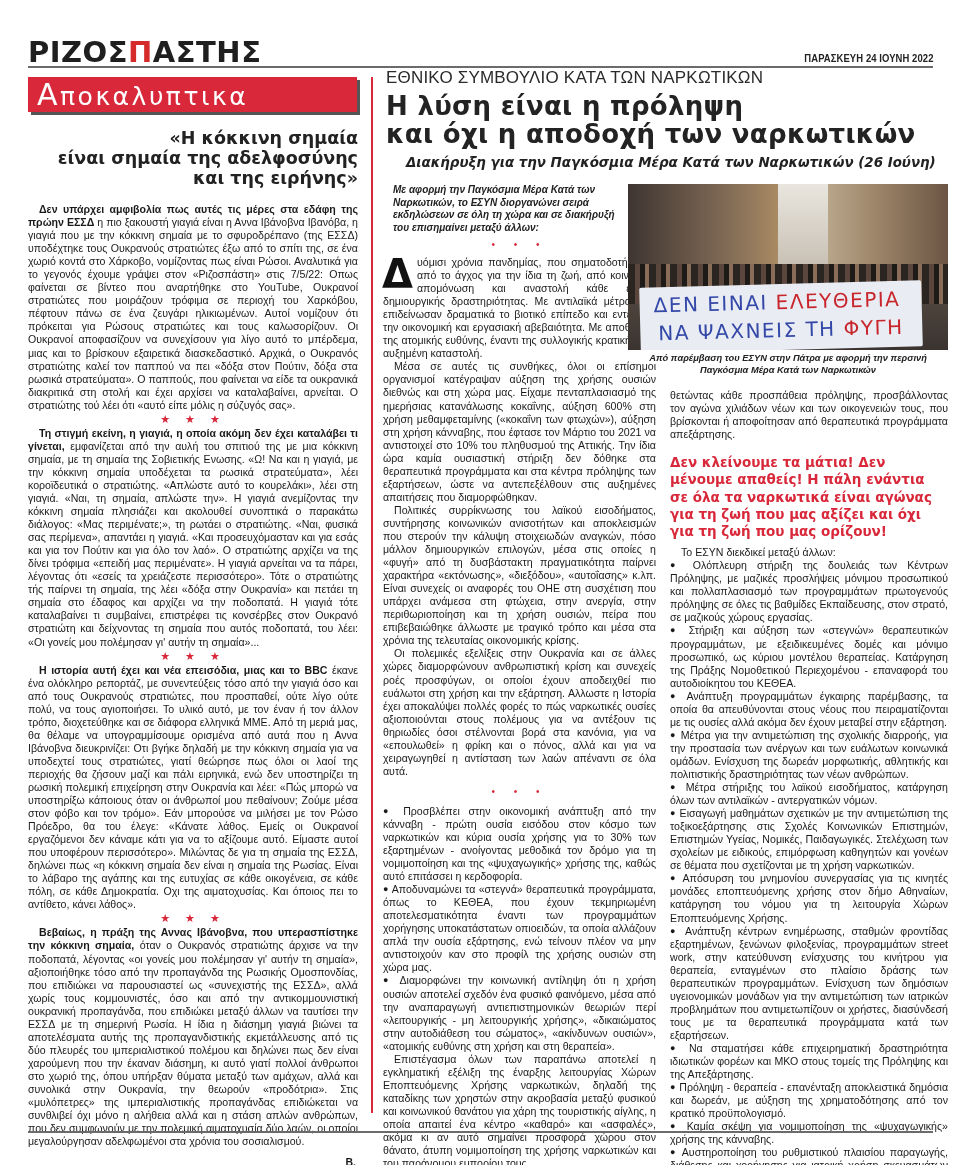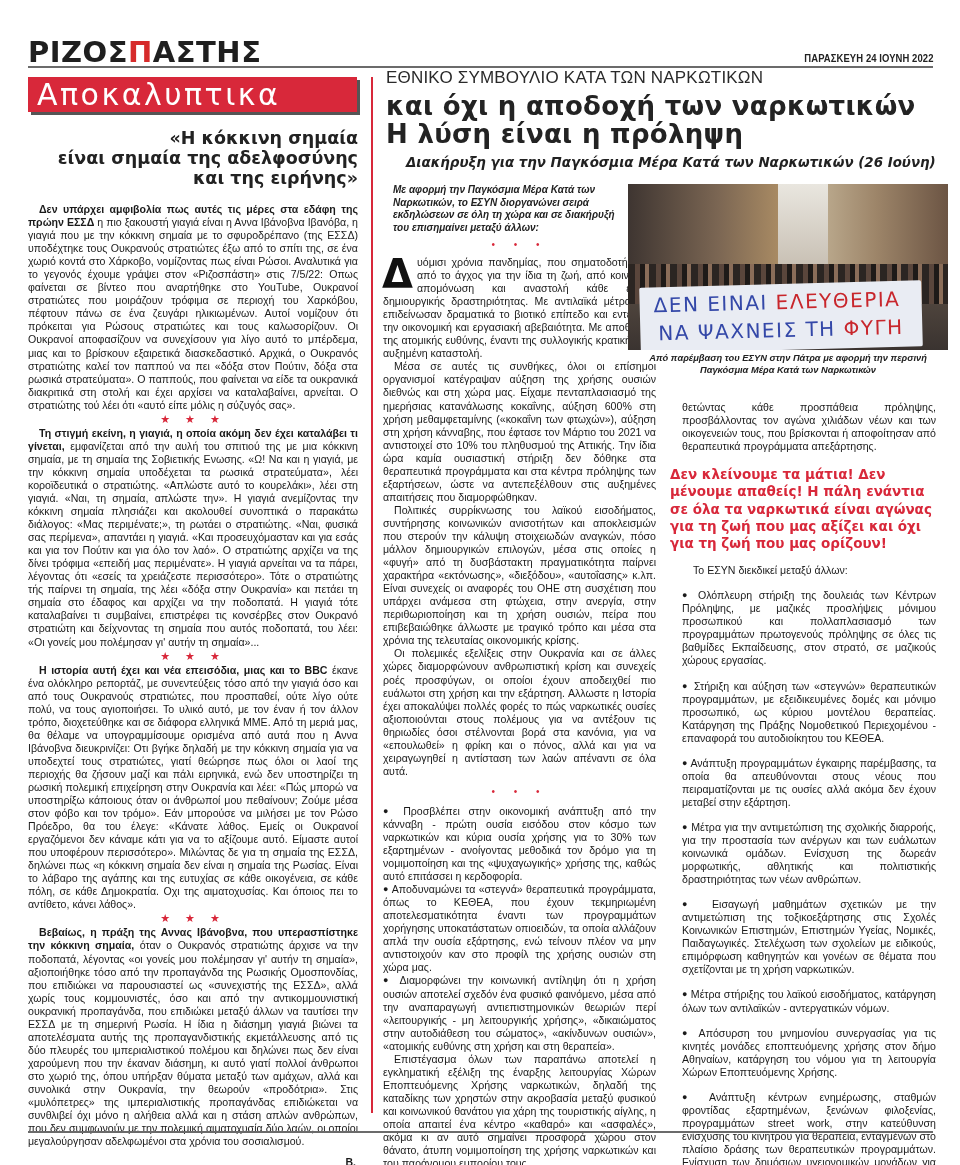--- a/index.html
+++ b/index.html
@@ -6,21 +6,21 @@
   html, body { width: 960px; height: 1165px; background: #ffffff; overflow: hidden; }
   body { font-family: "Liberation Sans", sans-serif; color: #1a1a1a; position: relative; }
 
   .masthead { position: absolute; left: 28px; top: 35px; font-family: "DejaVu Sans", sans-serif; font-weight: bold; font-size: 29px; letter-spacing: 0.5px; color: #1f1f1f; }
   .masthead .accent { color: #d62b2b; }
   .dateline { position: absolute; right: 27px; top: 52px; font-size: 10.5px; font-weight: bold; font-family: "Liberation Sans", sans-serif; color: #222; letter-spacing: 0.1px; transform: scaleX(0.9); transform-origin: right; }
   .top-rule { position: absolute; left: 28px; right: 27px; top: 66px; height: 2px; background: #6b6b6b; }
 
   
   .banner { position: absolute; left: 28px; top: 77px; width: 329px; height: 35px; background: #d8283a; box-shadow: 3px 3px 0 #555; display: flex; align-items: center; padding-left: 9px; }
-  .banner span { color: #fff; font-family: "DejaVu Sans", sans-serif; font-size: 30px; letter-spacing: 2.5px; }
+  .banner span { color: #fff; font-family: "DejaVu Sans", sans-serif; font-size: 25px; letter-spacing: 2.5px; }
   .banner span::first-letter { font-size: 30px; }
   .left-headline { position: absolute; left: 38px; top: 128px; width: 320px; font-family: "DejaVu Sans", sans-serif; font-weight: bold; font-size: 17.5px; line-height: 20px; color: #222; text-align: right; }
   .left-body { position: absolute; left: 28px; top: 203px; width: 330px; font-size: 10.6px; line-height: 13.05px; text-align: justify; }
   .left-body p { text-indent: 11px; margin: 0; }
   .left-body b { font-weight: bold; }
   .stars { text-align: center; color: #d8283a; font-size: 11px; letter-spacing: 6px; line-height: 15px; }
   .signature { text-align: right; font-weight: bold; font-size: 10.5px; margin-top: 8px; padding-right: 2px; }
 
   .red-divider { position: absolute; left: 371px; top: 77px; width: 2px; height: 1036px; background: #d8283a; }
   .bottom-rule { position: absolute; left: 28px; right: 27px; top: 1131px; height: 2px; background: #6b6b6b; }
@@ -44,21 +44,21 @@
   .photo .crowd { position: absolute; left: 0; top: 80px; width: 320px; height: 40px; background: repeating-linear-gradient(90deg, #2b2522 0 7px, #5a463c 7px 12px, #1e1a18 12px 17px, #8a6d59 17px 21px); }
   .photo .banner-cloth { position: absolute; left: 12px; top: 100px; width: 282px; height: 66px; background: #e9ecf3; transform: rotate(-1.5deg); border-radius: 2px; }
   .photo .banner-cloth .l1, .photo .banner-cloth .l2 { position: absolute; font-family: "DejaVu Sans", sans-serif; font-size: 20px; letter-spacing: 1.5px; white-space: nowrap; }
   .photo .banner-cloth .l1 { left: 14px; top: 6px; }
   .photo .banner-cloth .l2 { left: 18px; top: 34px; }
   .blue { color: #3448a8; }
   .red { color: #c8262c; }
   .caption { position: absolute; left: 630px; top: 353px; width: 316px; text-align: center; font-weight: bold; font-style: italic; font-size: 9.3px; line-height: 11.5px; color: #222; }
 
   .right-body { position: absolute; left: 670px; top: 389px; width: 278px; font-size: 10.6px; line-height: 13.05px; text-align: justify; }
-  .right-body p { margin: 12px; }
+  .right-body p { margin: 0; }
   .callout { color: #d8283a; font-family: "DejaVu Sans", sans-serif; font-weight: bold; font-size: 13.5px; line-height: 17.2px; margin: 13px 7px 6px 0; text-align: left; }
   .right-body .intro { text-indent: 11px; }
 </style>
 </head>
 <body>
 
 <div class="masthead"><span>ΡΙΖΟΣ</span><span class="accent">Π</span><span>ΑΣΤΗΣ</span></div>
 <div class="dateline">ΠΑΡΑΣΚΕΥΗ 24 ΙΟΥΝΗ 2022</div>
 <div class="top-rule"></div>
 
@@ -78,22 +78,22 @@
   <p><b>Η ιστορία αυτή έχει και νέα επεισόδια, μιας και το BBC</b><span> έκανε ένα ολόκληρο ρεπορτάζ, με συνεντεύξεις τόσο από την γιαγιά όσο και από τους Ουκρανούς στρατιώτες, που προσπαθεί, ούτε λίγο ούτε πολύ, να τους αγιοποιήσει. Το υλικό αυτό, με τον έναν ή τον άλλον τρόπο, διοχετεύθηκε και σε διάφορα ελληνικά ΜΜΕ. Από τη μεριά μας, θα θέλαμε να υπογραμμίσουμε ορισμένα από αυτά που η Αννα Ιβάνοβνα διευκρινίζει: Οτι βγήκε δηλαδή με την κόκκινη σημαία για να υποδεχτεί τους στρατιώτες, γιατί θεώρησε πως όλοι οι λαοί της περιοχής θα ζήσουν μαζί και πάλι ειρηνικά, ενώ δεν υποστηρίζει τη ρωσική πολεμική επιχείρηση στην Ουκρανία και λέει: «Πώς μπορώ να υποστηρίξω κάποιους όταν οι άνθρωποί μου πεθαίνουν; Ζούμε μέσα στον φόβο και τον τρόμο». Εάν μπορούσε να μιλήσει με τον Ρώσο Πρόεδρο, θα του έλεγε: «Κάνατε λάθος. Εμείς οι Ουκρανοί εργαζόμενοι δεν κάναμε κάτι για να το αξίζουμε αυτό. Είμαστε αυτοί που υποφέρουν περισσότερο». Μιλώντας δε για τη σημαία της ΕΣΣΔ, δηλώνει πως «η κόκκινη σημαία δεν είναι η σημαία της Ρωσίας. Είναι το λάβαρο της αγάπης και της ευτυχίας σε κάθε οικογένεια, σε κάθε πόλη, σε κάθε Δημοκρατία. Οχι της αιματοχυσίας. Και όποιος πει το αντίθετο, κάνει λάθος».</span></p>
   <div class="stars">★ ★ ★</div>
   <p><b>Βεβαίως, η πράξη της Αννας Ιβάνοβνα, που υπερασπίστηκε την κόκκινη σημαία,</b><span> όταν ο Ουκρανός στρατιώτης άρχισε να την ποδοπατά, λέγοντας «οι γονείς μου πολέμησαν γι' αυτήν τη σημαία», αξιοποιήθηκε τόσο από την προπαγάνδα της Ρωσικής Ομοσπονδίας, που επιδιώκει να παρουσιαστεί ως «συνεχιστής της ΕΣΣΔ», αλλά χωρίς τους κομμουνιστές, όσο και από την αντικομμουνιστική ουκρανική προπαγάνδα, που επιδιώκει μεταξύ άλλων να ταυτίσει την ΕΣΣΔ με τη σημερινή Ρωσία. Η ίδια η διάσημη γιαγιά βιώνει τα αποτελέσματα αυτής της προπαγανδιστικής εκμετάλλευσης από τις δύο πλευρές του ιμπεριαλιστικού πολέμου και δηλώνει πως δεν είναι χαρούμενη που την έκαναν διάσημη, κι αυτό γιατί πολλοί άνθρωποι στο χωριό της, όπου υπήρξαν θύματα μεταξύ των αμάχων, αλλά και συνολικά στην Ουκρανία, την θεωρούν «προδότρια». Στις «μυλόπετρες» της ιμπεριαλιστικής προπαγάνδας επιδιώκεται να συνθλιβεί όχι μόνο η αλήθεια αλλά και η στάση απλών ανθρώπων, που δεν συμφωνούν με την πολεμική αιματοχυσία δύο λαών, οι οποίοι μεγαλούργησαν αδελφωμένοι στα χρόνια του σοσιαλισμού.</span></p>
   <div class="signature">Β.</div>
 </div>
 
 <div class="red-divider"></div>
 
 <div class="kicker">ΕΘΝΙΚΟ ΣΥΜΒΟΥΛΙΟ ΚΑΤΑ ΤΩΝ ΝΑΡΚΩΤΙΚΩΝ</div>
 <h1 class="right-headline">
+  <div>Η λύση είναι η πρόληψη</div>
   <div>και όχι η αποδοχή των ναρκωτικών</div>
-  <div>Η λύση είναι η πρόληψη</div>
 </h1>
 <div class="subhead">Διακήρυξη για την Παγκόσμια Μέρα Κατά των Ναρκωτικών (26 Ιούνη)</div>
 <div class="lede">Με αφορμή την Παγκόσμια Μέρα Κατά των Ναρκωτικών, το ΕΣΥΝ διοργανώνει σειρά εκδηλώσεων σε όλη τη χώρα και σε διακήρυξή του επισημαίνει μεταξύ άλλων:</div>
 
 <div class="mid-body">
   <div class="stars" style="font-size:10px; letter-spacing:8px; margin-bottom:4px;">• • •</div>
   <p class="dropcap-par"><span class="dropcap">Δ</span><span>υόμισι χρόνια πανδημίας, που σηματοδοτήθηκαν από το άγχος για την ίδια τη ζωή, από κοινωνική απομόνωση και αναστολή κάθε είδους δημιουργικής δραστηριότητας. Με αντιλαϊκά μέτρα που επιδείνωσαν δραματικά το βιοτικό επίπεδο και εντείνουν την οικονομική και εργασιακή αβεβαιότητα. Με αποθέωση της ατομικής ευθύνης, έναντι της συλλογικής κρατικής, και αυξημένη καταστολή.</span></p>
   <p>Μέσα σε αυτές τις συνθήκες, όλοι οι επίσημοι οργανισμοί κατέγραψαν αύξηση της χρήσης ουσιών διεθνώς και στη χώρα μας. Είχαμε πενταπλασιασμό της ημερήσιας κατανάλωσης κοκαΐνης, αύξηση 600% στη χρήση μεθαμφεταμίνης («κοκαΐνη των φτωχών»), αύξηση στη χρήση κάνναβης, που έφτασε τον Μάρτιο του 2021 να αντιστοιχεί στο 10% του πληθυσμού της Αττικής. Την ίδια ώρα καμία ουσιαστική στήριξη δεν δόθηκε στα θεραπευτικά προγράμματα και στα κέντρα πρόληψης των εξαρτήσεων, ώστε να αντεπεξέλθουν στις αυξημένες απαιτήσεις που διαμορφώθηκαν.</p>
   <p>Πολιτικές συρρίκνωσης του λαϊκού εισοδήματος, συντήρησης κοινωνικών ανισοτήτων και αποκλεισμών που στερούν την κάλυψη στοιχειωδών αναγκών, πόσο μάλλον δημιουργικών επιλογών, μέσα στις οποίες η «φυγή» από τη δυσβάστακτη πραγματικότητα παίρνει χαρακτήρα «εκτόνωσης», «διεξόδου», «αυτοΐασης» κ.λπ. Είναι συνεχείς οι αναφορές του ΟΗΕ στη συσχέτιση που υπάρχει ανάμεσα στη φτώχεια, στην ανεργία, στην περιθωριοποίηση και τη χρήση ουσιών, πείρα που επιβεβαιώθηκε άλλωστε με τραγικό τρόπο και μέσα στα χρόνια της τελευταίας οικονομικής κρίσης.</p>
   <p>Οι πολεμικές εξελίξεις στην Ουκρανία και σε άλλες χώρες διαμορφώνουν ανθρωπιστική κρίση και συνεχείς ροές προσφύγων, οι οποίοι έχουν αποδειχθεί πιο ευάλωτοι στη χρήση και την εξάρτηση. Αλλωστε η Ιστορία έχει αποκαλύψει πολλές φορές το πώς ναρκωτικές ουσίες αξιοποιούνται στους πολέμους για να αντέξουν τις θηριωδίες όσοι στέλνονται βορά στα κανόνια, για να «επουλωθεί» η φρίκη και ο πόνος, αλλά και για να χειραγωγηθεί η αντίσταση των λαών απέναντι σε όλα αυτά.</p>
@@ -119,22 +119,22 @@
 
 <div class="right-body">
   <p>θετώντας κάθε προσπάθεια πρόληψης, προσβάλλοντας τον αγώνα χιλιάδων νέων και των οικογενειών τους, που βρίσκονται ή αποφοίτησαν από θεραπευτικά προγράμματα απεξάρτησης.</p>
   <div class="callout">Δεν κλείνουμε τα μάτια! Δεν μένουμε απαθείς! Η πάλη ενάντια σε όλα τα ναρκωτικά είναι αγώνας για τη ζωή που μας αξίζει και όχι για τη ζωή που μας ορίζουν!</div>
   <p class="intro">Το ΕΣΥΝ διεκδικεί μεταξύ άλλων:</p>
   <div>
     <p><span class="bullet">●</span> <span>Ολόπλευρη στήριξη της δουλειάς των Κέντρων Πρόληψης, με μαζικές προσλήψεις μόνιμου προσωπικού και πολλαπλασιασμό των προγραμμάτων πρωτογενούς πρόληψης σε όλες τις βαθμίδες Εκπαίδευσης, στον στρατό, σε μαζικούς χώρους εργασίας.</span></p>
     <p><span class="bullet">●</span> <span>Στήριξη και αύξηση των «στεγνών» θεραπευτικών προγραμμάτων, με εξειδικευμένες δομές και μόνιμο προσωπικό, ως κύριου μοντέλου θεραπείας. Κατάργηση της Πράξης Νομοθετικού Περιεχομένου - επαναφορά του αυτοδιοίκητου του ΚΕΘΕΑ.</span></p>
     <p><span class="bullet">●</span> <span>Ανάπτυξη προγραμμάτων έγκαιρης παρέμβασης, τα οποία θα απευθύνονται στους νέους που πειραματίζονται με τις ουσίες αλλά ακόμα δεν έχουν μεταβεί στην εξάρτηση.</span></p>
     <p><span class="bullet">●</span> <span>Μέτρα για την αντιμετώπιση της σχολικής διαρροής, για την προστασία των ανέργων και των ευάλωτων κοινωνικά ομάδων. Ενίσχυση της δωρεάν μορφωτικής, αθλητικής και πολιτιστικής δραστηριότητας των νέων ανθρώπων.</span></p>
+    <p><span class="bullet">●</span> <span>Μέτρα στήριξης του λαϊκού εισοδήματος, κατάργηση όλων των αντιλαϊκών - αντεργατικών νόμων.</span></p>
     <p><span class="bullet">●</span> <span>Εισαγωγή μαθημάτων σχετικών με την αντιμετώπιση της τοξικοεξάρτησης στις Σχολές Κοινωνικών Επιστημών, Επιστημών Υγείας, Νομικές, Παιδαγωγικές. Στελέχωση των σχολείων με ειδικούς, επιμόρφωση καθηγητών και γονέων σε θέματα που σχετίζονται με τη χρήση ναρκωτικών.</span></p>
-    <p><span class="bullet">●</span> <span>Μέτρα στήριξης του λαϊκού εισοδήματος, κατάργηση όλων των αντιλαϊκών - αντεργατικών νόμων.</span></p>
     <p><span class="bullet">●</span> <span>Απόσυρση του μνημονίου συνεργασίας για τις κινητές μονάδες εποπτευόμενης χρήσης στον δήμο Αθηναίων, κατάργηση του νόμου για τη λειτουργία Χώρων Εποπτευόμενης Χρήσης.</span></p>
     <p><span class="bullet">●</span> <span>Ανάπτυξη κέντρων ενημέρωσης, σταθμών φροντίδας εξαρτημένων, ξενώνων φιλοξενίας, προγραμμάτων street work, στην κατεύθυνση ενίσχυσης του κινήτρου για θεραπεία, ενταγμένων στο πλαίσιο δράσης των θεραπευτικών προγραμμάτων. Ενίσχυση των δημόσιων υγειονομικών μονάδων για την αντιμετώπιση των ιατρικών προβλημάτων που αντιμετωπίζουν οι χρήστες, διασύνδεσή τους με τα θεραπευτικά προγράμματα κατά των εξαρτήσεων.</span></p>
     <p><span class="bullet">●</span> <span>Να σταματήσει κάθε επιχειρηματική δραστηριότητα ιδιωτικών φορέων και ΜΚΟ στους τομείς της Πρόληψης και της Απεξάρτησης.</span></p>
     <p><span class="bullet">●</span> <span>Πρόληψη - θεραπεία - επανένταξη αποκλειστικά δημόσια και δωρεάν, με αύξηση της χρηματοδότησης από τον κρατικό προϋπολογισμό.</span></p>
     <p><span class="bullet">●</span> <span>Καμία σκέψη για νομιμοποίηση της «ψυχαγωγικής» χρήσης της κάνναβης.</span></p>
     <p><span class="bullet">●</span> <span>Αυστηροποίηση του ρυθμιστικού πλαισίου παραγωγής, διάθεσης και χορήγησης για ιατρική χρήση σκευασμάτων κάνναβης, στα πρότυπα που ισχύουν για όλα τα φαρμακευτικά σκευάσματα που εμπεριέχουν ουσίες με ψυχοτρόπο δράση στη χώρα μας.</span></p>
   </div>
 </div>
 
 <div class="bottom-rule"></div>

